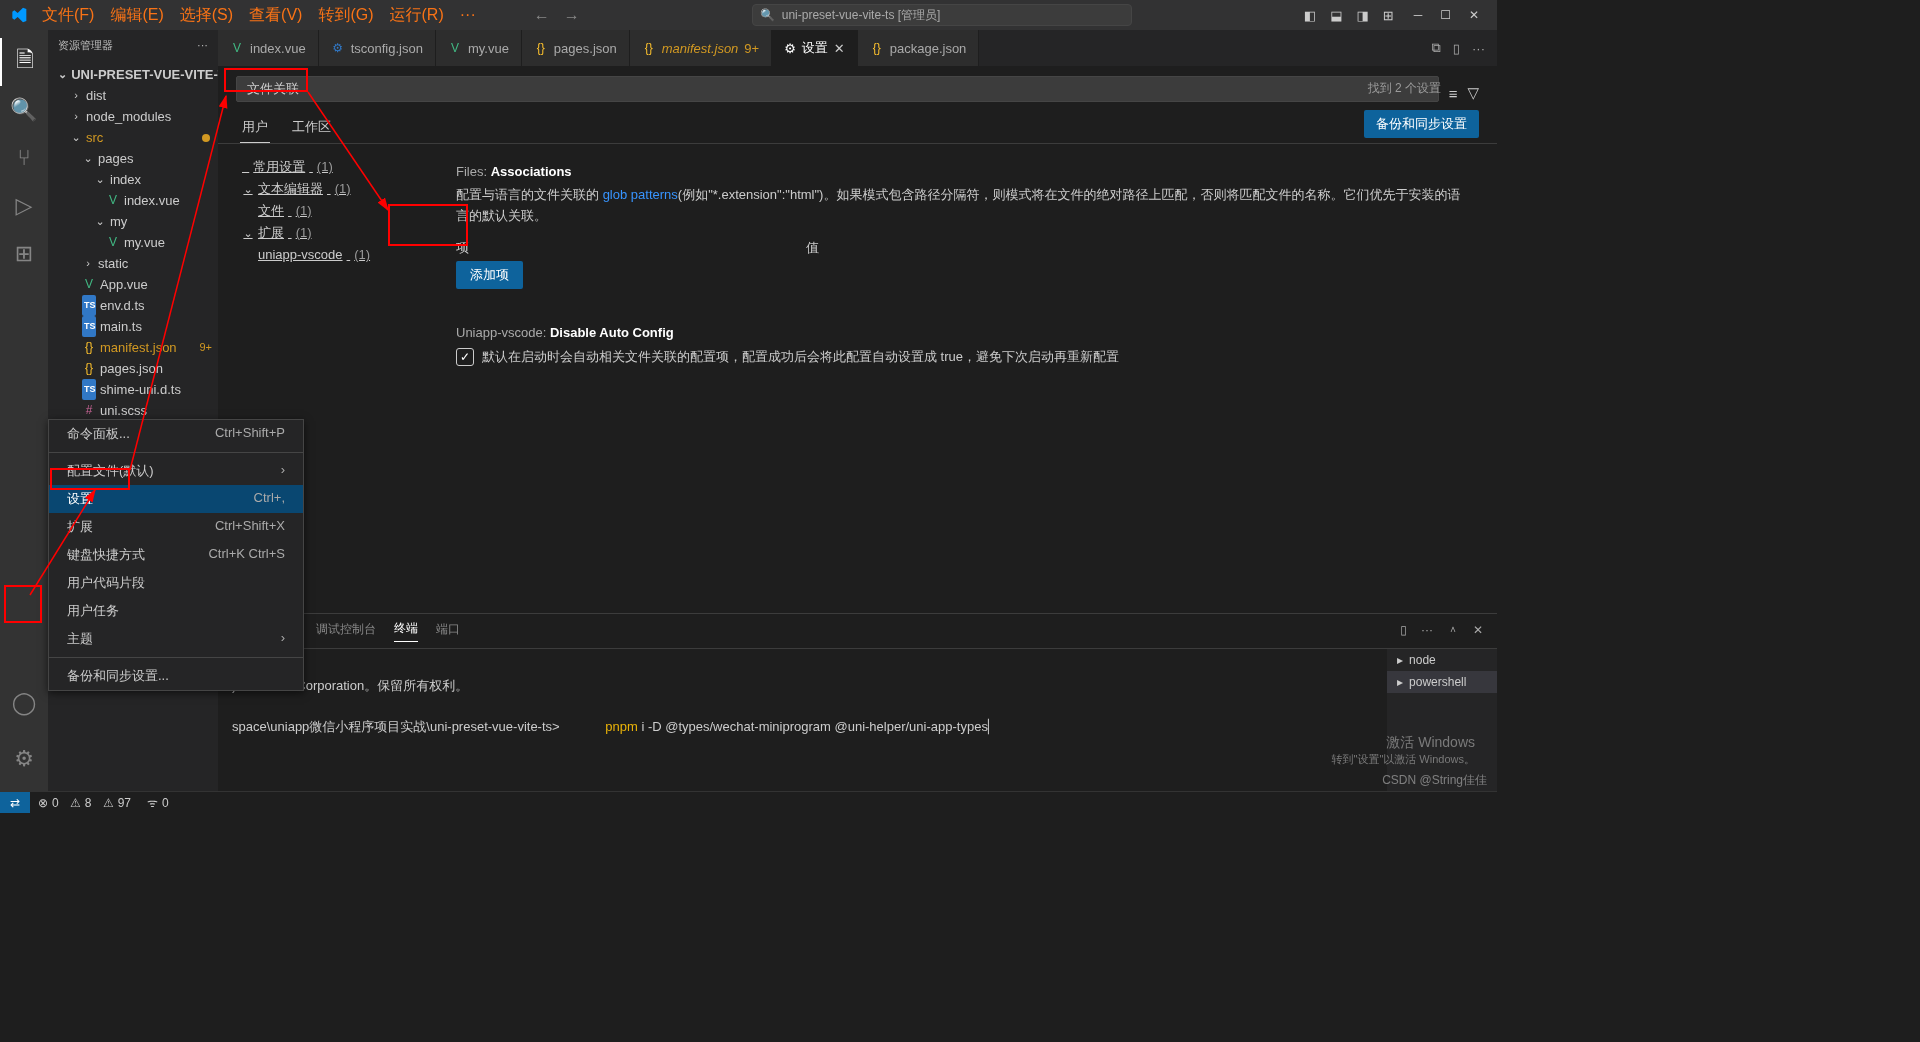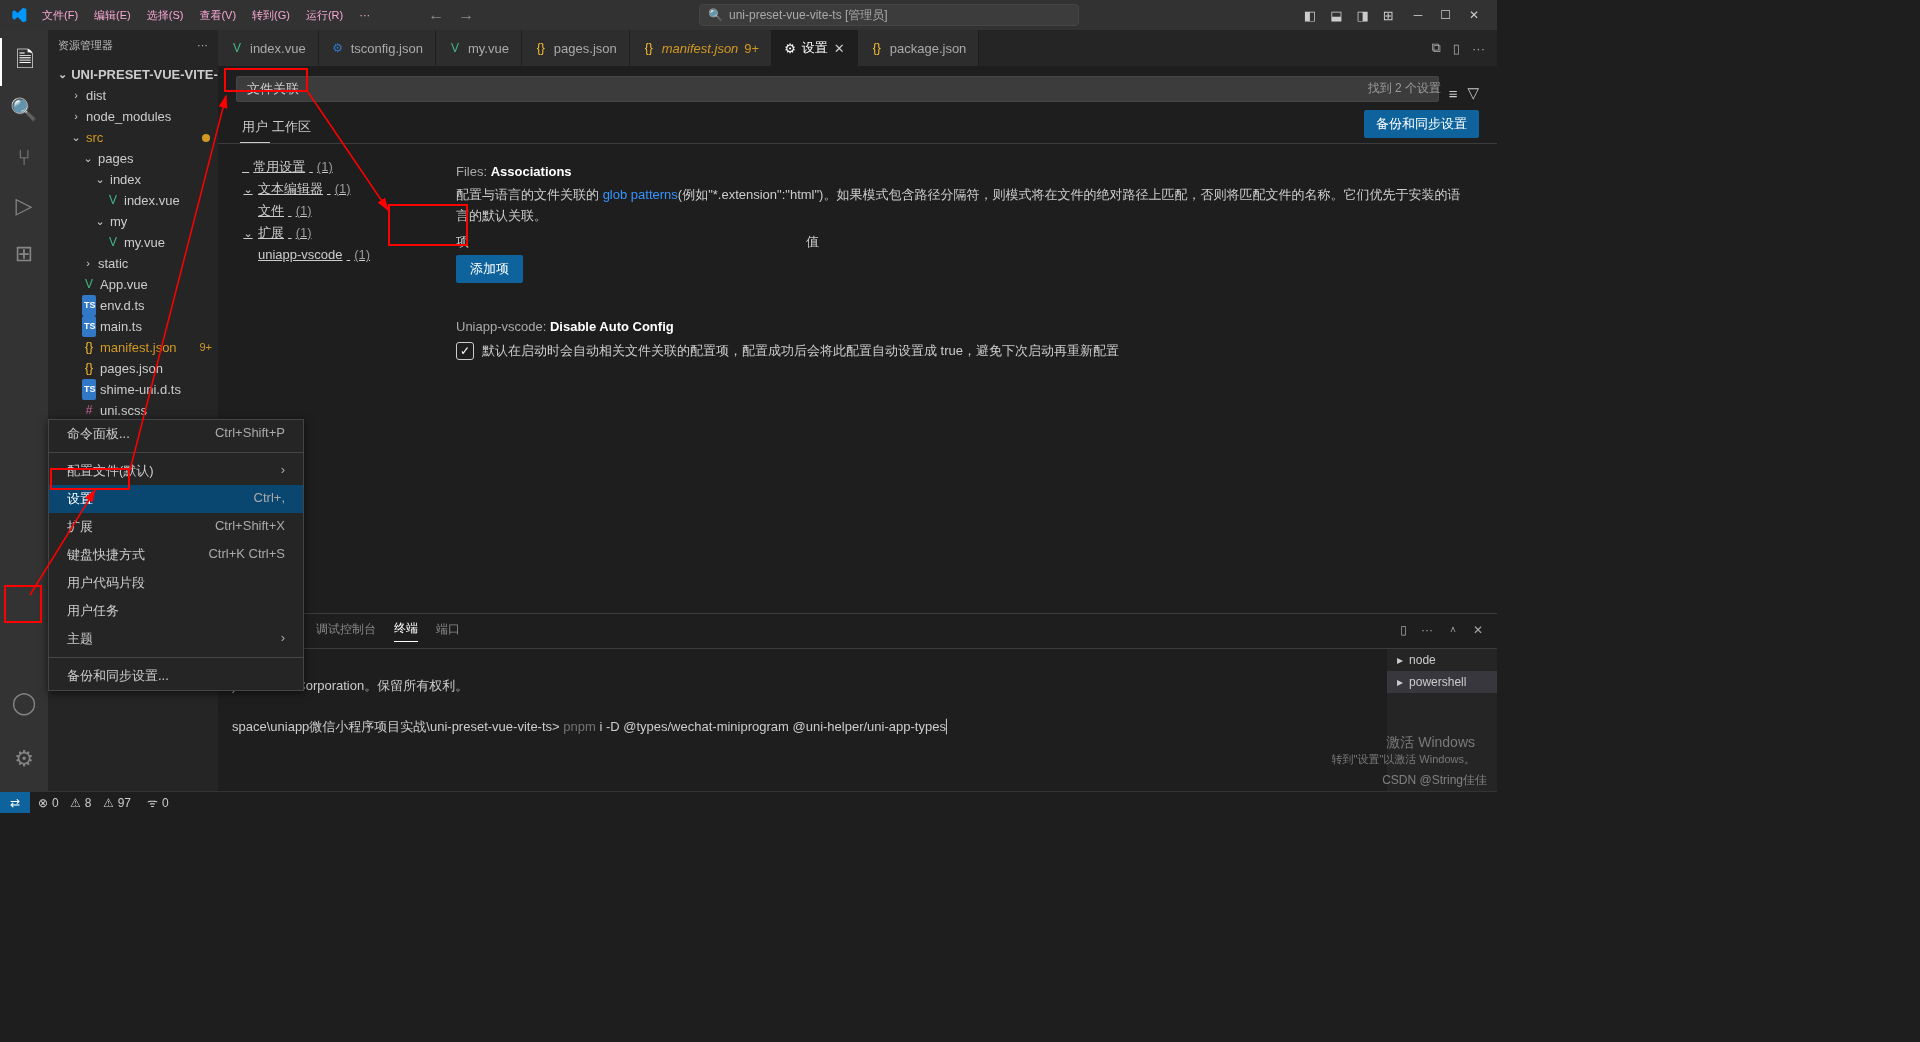--- a/index.html
+++ b/index.html
@@ -2,21 +2,21 @@
 <html><head>
 <meta charset="utf-8">
 <style>
 * { margin:0; padding:0; box-sizing:border-box; font-family:"Segoe UI","Microsoft YaHei",sans-serif; }
 body { background:#1e1e1e; color:#cccccc; font-size:13px; width:1497px; height:813px; overflow:hidden; position:relative; }
 
 
 .titlebar { height:30px; background:#323233; display:flex; align-items:center; padding:0 4px; }
 .titlebar .logo { width:30px; display:flex; justify-content:center; }
 .menu { display:flex; }
-.menu-item { padding:0 8px; line-height:30px; color:#f9a8d4; cursor:pointer; font-size:11px; }
+.menu-item { padding:0 8px; line-height:30px; color:#f97316; cursor:pointer; font-size:16px; }
 .nav-area { display:flex; margin-left:50px; align-items:center; gap:14px; }
 .nav-btn { color:#888; cursor:pointer; font-size:16px; }
 .search-center { flex:1; display:flex; justify-content:center; }
 .center-search { width:380px; height:22px; background:#3c3c3c; border:1px solid #454545; border-radius:4px; display:flex; align-items:center; padding:0 8px; color:#aaa; font-size:12px; }
 .win-ctrls { display:flex; gap:18px; padding-right:14px; color:#ccc; font-size:12px; align-items:center;}
 .layout-icons { display:flex; gap:14px; margin-right:20px; }
 
 
 .activitybar { position:absolute; left:0; top:30px; bottom:22px; width:48px; background:#333333; display:flex; flex-direction:column; align-items:center; padding-top:8px; }
 .act-item { width:48px; height:48px; display:flex; justify-content:center; align-items:center; color:#858585; cursor:pointer; font-size:22px; }
@@ -48,50 +48,50 @@
 .tab.manifest span.lbl { color:#d29922; font-style:italic; }
 .tab-right { margin-left:auto; display:flex; align-items:center; gap:12px; padding:0 12px; color:#aaa; }
 .close-x { color:#ccc; font-size:13px; }
 
 
 .editor { position:absolute; left:218px; right:0; top:66px; bottom:200px; background:#1e1e1e; }
 .settings-search-row { display:flex; align-items:flex-end; padding:10px 18px; gap:10px; position:relative; }
 .settings-search { flex:1; height:26px; background:#3c3c3c; border:1px solid #454545; color:#ccc; padding:0 10px; font-size:13px; border-radius:2px; outline:none;}
 .search-stats { position:absolute; right:56px; top:14px; color:#9b9b9b; font-size:12px; }
 .settings-clear { color:#ccc; font-size:15px;}
-.settings-tabs { display:flex; gap:0; padding:0 22px; border-bottom:1px solid #3c3c3c; position:relative; }
+.settings-tabs { display:flex; gap:20px; padding:0 22px; border-bottom:1px solid #3c3c3c; position:relative; }
 .st-tab { padding:6px 2px; font-size:13px; color:#ccc; cursor:pointer; }
 .st-tab.active { border-bottom:1px solid #ccc;}
 .backup-btn { position:absolute; right:18px; top:-2px; background:#0e639c; color:#fff; padding:5px 12px; font-size:13px; border-radius:2px; cursor:pointer;}
 .settings-body { display:flex; height:calc(100% - 80px);}
 .settings-nav { width:210px; padding:12px 8px 0 24px; font-size:13px; color:#ccc;}
 .sn-row { height:22px; line-height:22px; cursor:pointer; display:flex; gap:4px;text-decoration:underline;}
 .sn-row .cnt { color:#9b9b9b; }
 .sn-sub { padding-left:16px;}
 .settings-content { flex:1; padding:12px 28px; font-size:13px;}
 .setting-title { margin:8px 0 6px; font-size:13px;}
 .setting-title .grp { color:#aaa; }
 .setting-title .nm { color:#fff; font-weight:600;}
-.setting-desc { color:#ccc; line-height:1.6; margin-bottom:2px; }
+.setting-desc { color:#ccc; line-height:1.6; margin-bottom:8px; }
 .setting-desc a { color:#3794ff; text-decoration:none;}
 .table-head { display:flex; color:#ccc; padding:4px 0;}
 .table-head .col1{ width:350px;}
 .add-btn { background:#0e639c; color:#fff; padding:5px 14px; border-radius:2px; cursor:pointer; display:inline-block; font-size:13px;}
 .checkbox-row { display:flex; align-items:center; gap:8px; margin-top:8px; color:#ccc;}
 .chk { width:18px; height:18px; border:1px solid #ccc; border-radius:3px; display:flex; align-items:center; justify-content:center; background:#1e1e1e; color:#fff; font-size:12px;}
 
 
 .panel { position:absolute; left:218px; right:0; bottom:22px; height:178px; background:#1e1e1e; border-top:1px solid #3c3c3c; }
 .panel-tabs { display:flex; gap:18px; padding:6px 14px; border-bottom:1px solid #3c3c3c; font-size:12px; color:#888; align-items:center;}
 .panel-tabs .ptab { cursor:pointer; padding-bottom:4px;}
 .panel-tabs .ptab.active { color:#fff; border-bottom:1px solid #fff;}
 .panel-right { margin-left:auto; display:flex; gap:14px; color:#aaa;}
 .term-body { display:flex; height:calc(100% - 28px);}
 .term-out { flex:1; padding:6px 14px; font-family:Consolas,monospace; font-size:13px; color:#ccc; line-height:1.6; white-space:pre;}
-.term-out .cmd { color:#737373;}
+.term-out .cmd { color:#eab308;margin-left:42px;}
 .term-side { width:110px; background:#252526; font-size:12px;}
 .ts-row { padding:4px 10px; display:flex; gap:6px; align-items:center; cursor:pointer;}
 .ts-row.active { background:#37373d;}
 
 
 .ctx-menu { position:absolute; left:48px; top:419px; width:256px; background:#252526; border:1px solid #454545; box-shadow:0 2px 8px rgba(0,0,0,.6); z-index:20; font-size:13px;}
 .ctx-row { display:flex; justify-content:space-between; padding:5px 18px; cursor:pointer; color:#ccc;}
 .ctx-row.selected { background:#094771; color:#fff;}
 .ctx-sep { height:1px; background:#454545; margin:4px 0;}
 .ctx-sub { color:#aaa;}

